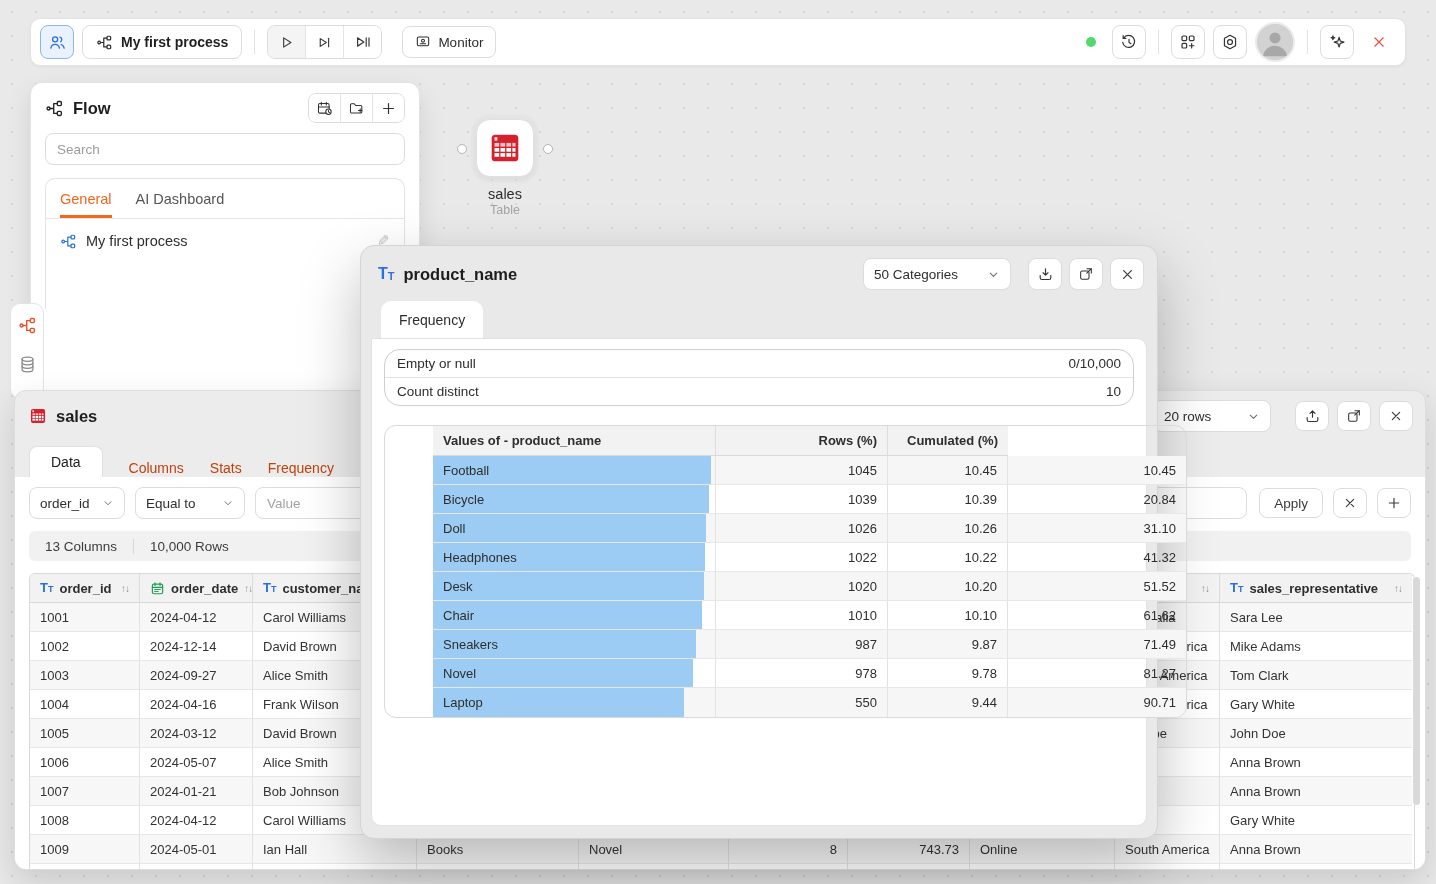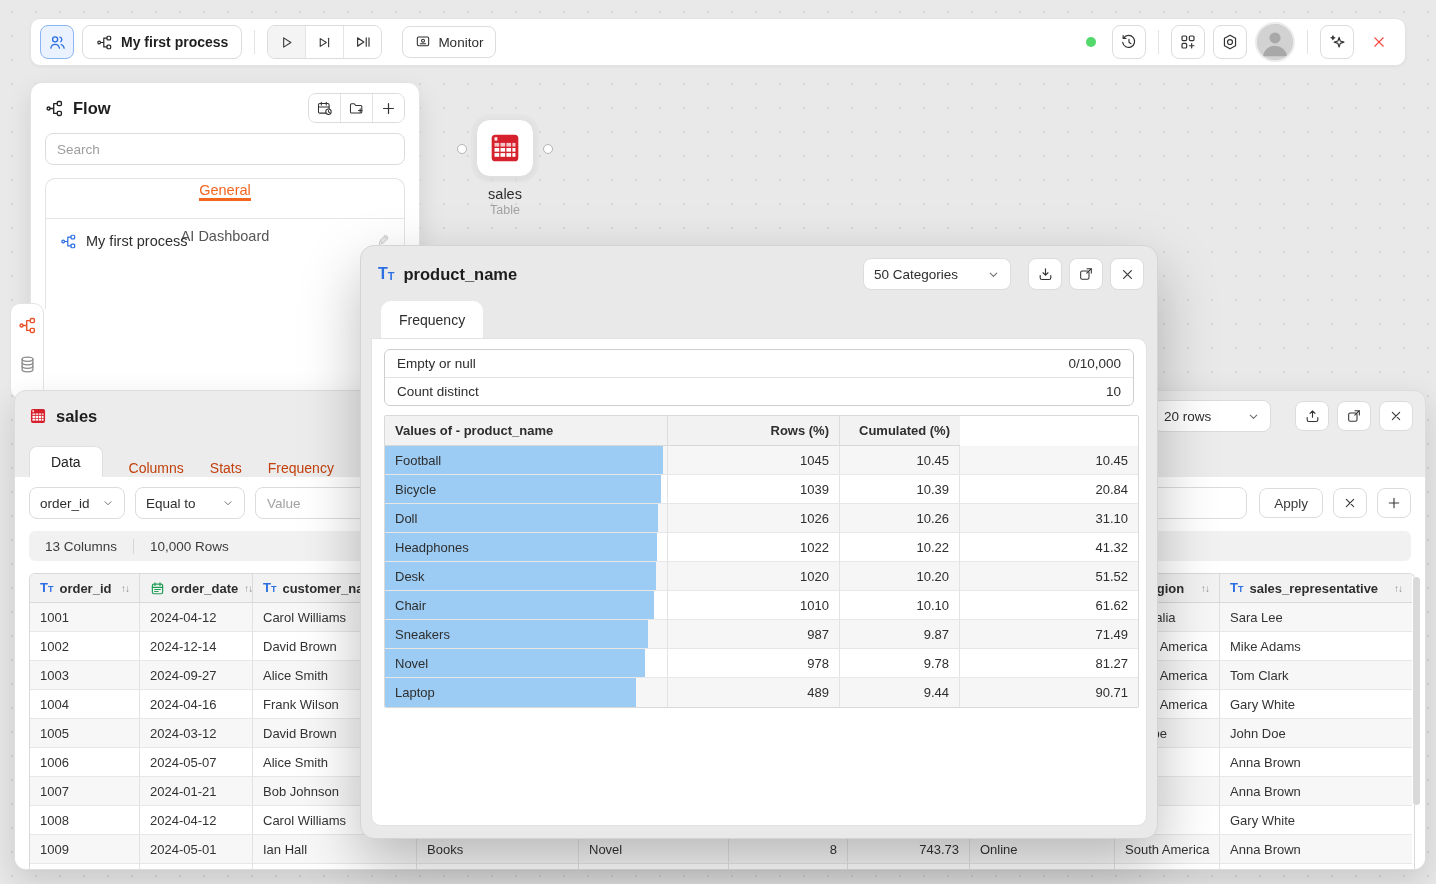--- a/index.html
+++ b/index.html
@@ -27,21 +27,21 @@
   .flow-panel{position:absolute;left:30px;top:82px;width:390px;height:312px;background:#fff;border:1px solid #e3e3e3;border-radius:12px;box-shadow:0 10px 26px rgba(0,0,0,.10);z-index:10;box-sizing:border-box;}
   .flow-head{display:flex;align-items:center;justify-content:space-between;padding:10px 14px 8px;}
   .flow-title{display:flex;align-items:center;gap:9px;font-size:16.5px;font-weight:700;color:#1e1e1e;}
   .flow-actions{display:flex;border:1px solid #dcdcdc;border-radius:8px;overflow:hidden;}
   .flow-actions .seg{width:31px;height:28px;display:flex;align-items:center;justify-content:center;border-left:1px solid #e4e4e4;color:#3a3a3a;background:#fff;}
   .flow-actions .seg:first-child{border-left:none;}
   .search-wrap{padding:2px 14px 0;}
   .search-input{width:100%;height:32px;box-sizing:border-box;border:1px solid #dcdcdc;border-radius:8px;padding:0 11px;font-size:13.5px;font-family:inherit;color:#333;outline:none;background:#fff;}
   .search-input::placeholder{color:#9d9d9d;}
   .flow-card{margin:13px 14px 0;border:1px solid #e3e3e3;border-bottom:none;border-radius:10px 10px 0 0;height:130px;overflow:hidden;}
-  .flow-tabs{display:flex;gap:24px;padding:0 14px;height:39px;align-items:center;border-bottom:1px solid #e6e6e6;flex-direction:column;}
+  .flow-tabs{display:flex;gap:24px;padding:0 14px;height:39px;align-items:flex-start;border-bottom:1px solid #e6e6e6;}
   .flow-tab{font-size:14.5px;color:#555;height:100%;display:flex;align-items:center;border-bottom:3px solid transparent;box-sizing:border-box;padding-top:3px;}
   .flow-tab.active{color:#f4661e;border-bottom-color:#f4661e;font-weight:400;}
   .flow-item{display:flex;align-items:center;gap:9px;padding:13px 14px;font-size:14.5px;color:#2e2e2e;}
   .pencil{margin-left:auto;color:#c3c3c3;font-size:15px;transform:scaleX(-1);}
 
   
   .mini-side{position:absolute;left:10px;top:303px;width:34px;height:96px;background:#fff;border:1px solid #e4e4e4;border-radius:10px;z-index:10;display:flex;flex-direction:column;align-items:center;padding-top:12px;gap:20px;box-sizing:border-box;}
 
   
   .node{position:absolute;left:462px;top:119px;width:86px;z-index:5;text-align:center;}
@@ -87,24 +87,24 @@
   .modal{position:absolute;left:360px;top:245px;width:798px;height:594px;background:#e9e9e9;border:1px solid #d4d4d4;border-radius:14px;box-shadow:0 24px 60px rgba(0,0,0,.26);z-index:30;box-sizing:border-box;display:flex;flex-direction:column;}
   .modal-head{height:48px;display:flex;align-items:center;justify-content:space-between;padding:4px 13px 0 17px;}
   .modal-title{display:flex;align-items:center;gap:9px;font-size:16.5px;font-weight:700;color:#1d1d1d;}
   .modal-title .tticon .big{font-size:16px;} .modal-title .tticon .small{font-size:11px;}
   .modal-head-right{display:flex;align-items:center;gap:7px;}
   .cat-select{width:148px;margin-right:10px;}
   .mbtn{width:34px;height:32px;}
   .modal-tabrow{height:40px;display:flex;align-items:flex-end;padding-left:20px;}
   .modal-tab{background:#fff;border-radius:10px 10px 0 0;height:37px;display:flex;align-items:center;padding:0 18px;font-size:14px;color:#2d2d2d;}
   .modal-content{flex:1;margin:0 10px 12px;background:#fff;border:1px solid #e2e2e2;border-radius:0 10px 10px 10px;padding:10px 12px;box-sizing:border-box;}
-  .stats-box{border:1px solid #cfcfcf;border-radius:6px;overflow:hidden;}
+  .stats-box{border:1px solid #cfcfcf;border-radius:16px;overflow:hidden;}
   .stat-row{height:27px;display:flex;align-items:center;justify-content:space-between;padding:0 12px;font-size:13.5px;color:#2e2e2e;}
   .stat-row:first-child{border-bottom:1px solid #e3e3e3;}
-  .freq-table{margin-top:9px;border:1px solid #d9d9d9;border-radius:2px;overflow:hidden;width:753px;}
+  .freq-table{margin-top:19px;border:1px solid #d9d9d9;border-radius:12px;overflow:hidden;width:753px;padding-left:48px;}
   .frow{display:grid;grid-template-columns:283px 172px 120px 178px;}
   .frow>div{height:29px;line-height:29px;font-size:13px;color:#2e2e2e;border-right:1px solid #e3e3e3;border-bottom:1px solid #e7e7e7;box-sizing:border-box;white-space:nowrap;overflow:hidden;}
   .frow>div:last-child{border-right:none;}
   .frow:last-child>div{border-bottom:none;}
   .frow.fheader>div{height:30px;line-height:30px;background:#f2f2f2;border-right-color:#dcdcdc;border-bottom-color:#d8d8d8;font-weight:700;color:#2e2e2e;}
   .frow:nth-child(odd):not(.fheader)>div{background:#f6f6f6;}
   .fnum{text-align:right;padding:0 10px;}
   .flabel-cell{position:relative;padding:0;}
   .fbar{position:absolute;left:0;top:0;bottom:0;}
   .flabel{position:relative;z-index:1;padding-left:10px;}
@@ -793,21 +793,21 @@
               <div class="fnum">978</div>
               <div class="fnum">9.78</div>
               <div class="fnum">81.27</div>
             </div>
 
             <div class="frow">
               <div class="flabel-cell">
                 <span class="fbar" style="background: rgb(156, 204, 244); width: 89.1%;"></span>
                 <span class="flabel">Laptop</span>
               </div>
-              <div class="fnum">489</div>
+              <div class="fnum">550</div>
               <div class="fnum">9.44</div>
               <div class="fnum">90.71</div>
             </div>
 
           </div>
       </div>
     </div>
   </div>
 
 </div>

